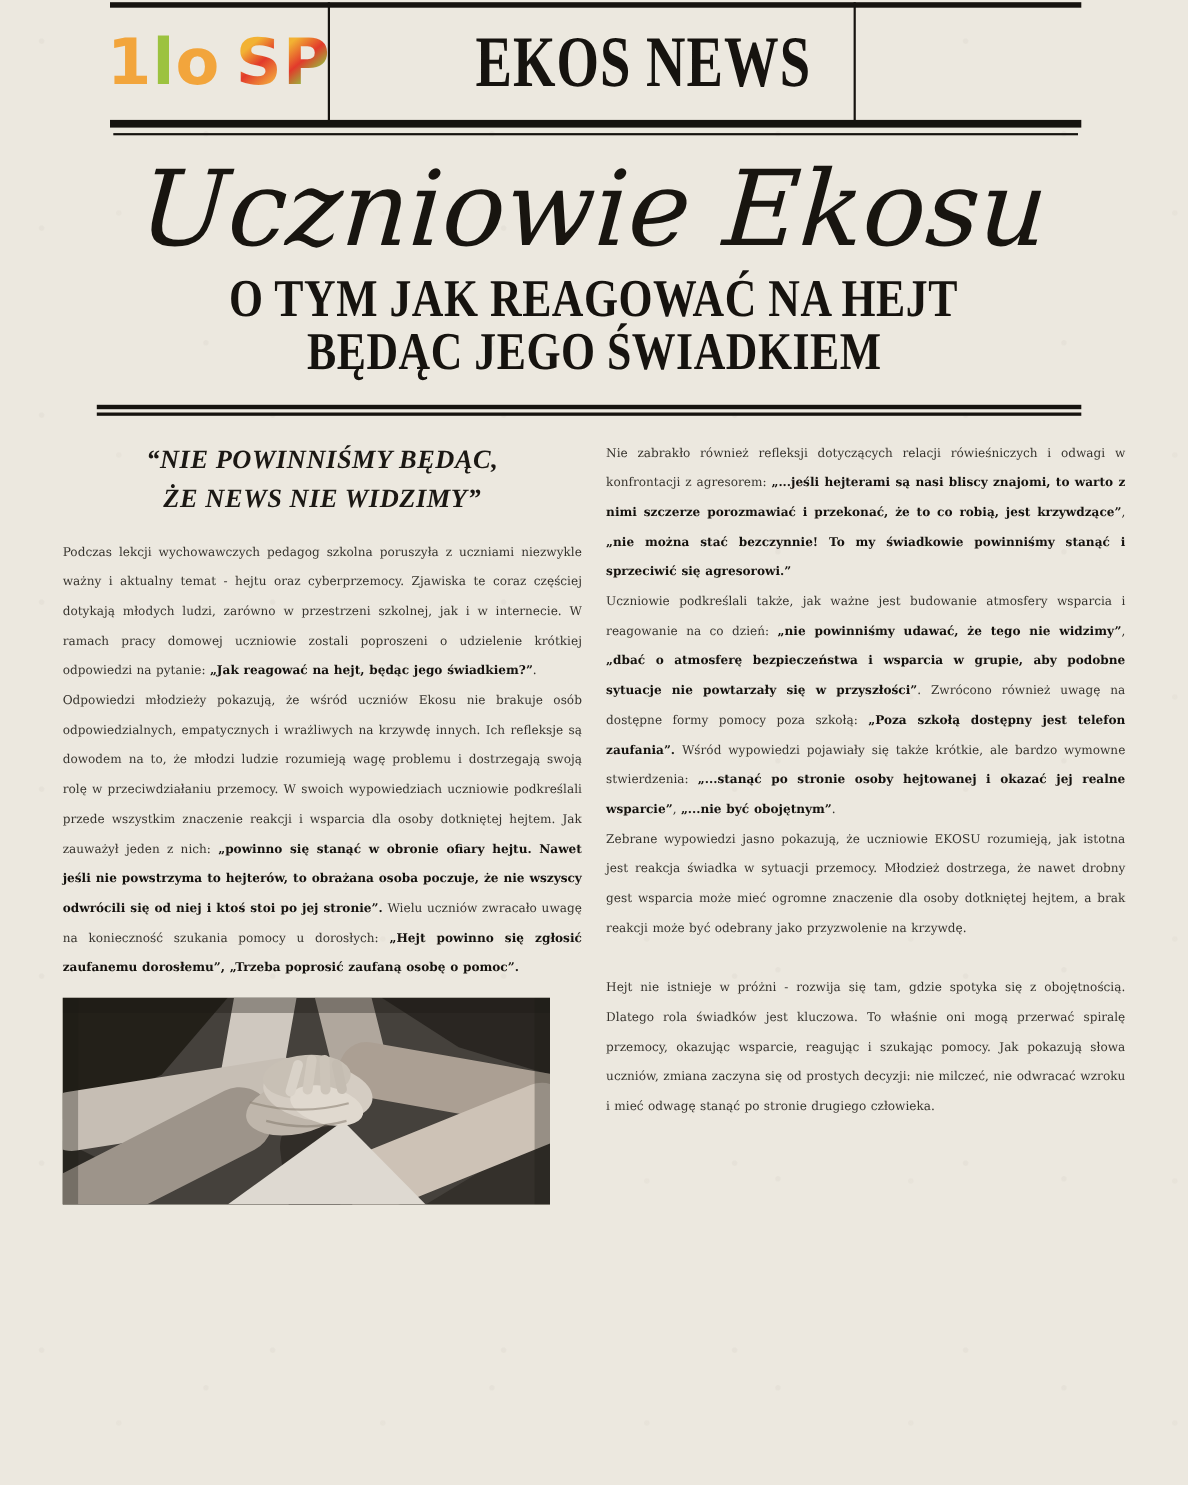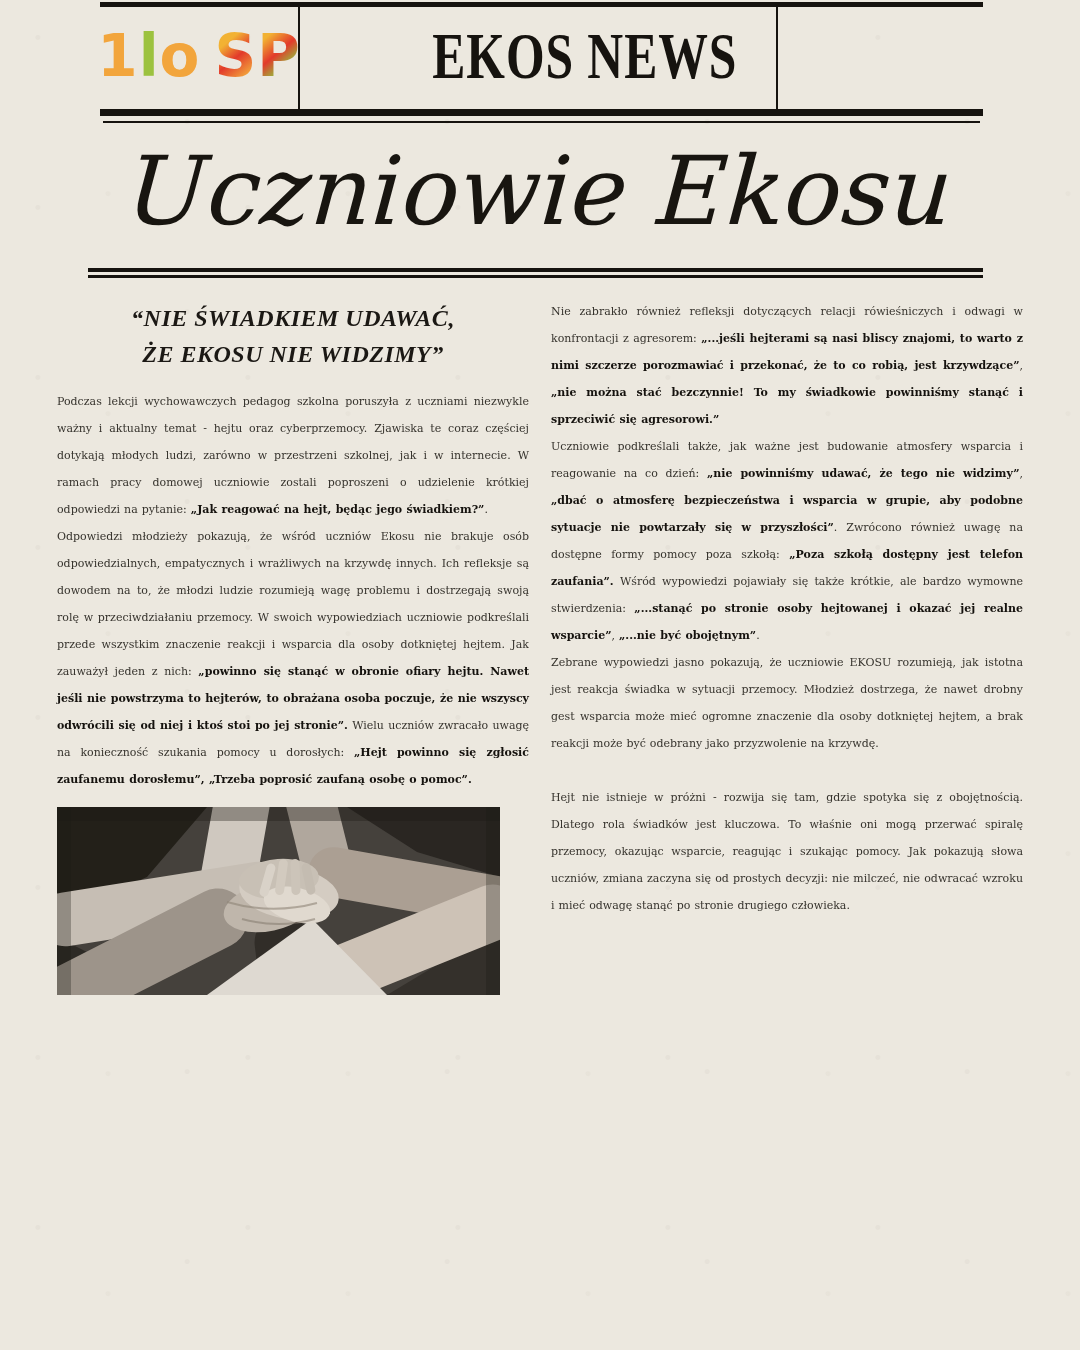--- a/index.html
+++ b/index.html
@@ -103,29 +103,33 @@
       </div>
     <h1 class="paper-title">
         <span class="stretch">EKOS NEWS</span>
       </h1>
     <div class="rule ink thick-rule"></div>
     <div class="rule ink thin-rule"></div>
   </header>
 
   <div class="headline-script">Uczniowie Ekosu</div>
 
+  <h2 class="headline-sub">
+    <span class="stretch">O TYM JAK REAGOWAĆ NA HEJT</span><br>
+    <span class="stretch">BĘDĄC JEGO ŚWIADKIEM</span>
+  </h2>
 
   <div class="double-rule"></div>
 
   <main class="columns">
 
     <section class="col">
       <h3 class="quote-head">
-        <span>“NIE ŚWIADKIEM UDAWAĆ,</span><br>
-        <span>ŻE EKOSU NIE WIDZIMY”</span>
+        <span>“NIE POWINNIŚMY BĘDĄC,</span><br>
+        <span>ŻE NEWS NIE WIDZIMY”</span>
       </h3>
       <p class="body"><span>Podczas lekcji wychowawczych pedagog szkolna poruszyła z uczniami niezwykle ważny i aktualny temat - hejtu oraz cyberprzemocy. Zjawiska te coraz częściej dotykają młodych ludzi, zarówno w przestrzeni szkolnej, jak i w internecie. W ramach pracy domowej uczniowie zostali poproszeni o udzielenie krótkiej odpowiedzi na pytanie: </span><span class="b">„Jak reagować na hejt, będąc jego świadkiem?”</span><span>.</span></p>
       <p class="body"><span>Odpowiedzi młodzieży pokazują, że wśród uczniów Ekosu nie brakuje osób odpowiedzialnych, empatycznych i wrażliwych na krzywdę innych. Ich refleksje są dowodem na to, że młodzi ludzie rozumieją wagę problemu i dostrzegają swoją rolę w przeciwdziałaniu przemocy. W swoich wypowiedziach uczniowie podkreślali przede wszystkim znaczenie reakcji i wsparcia dla osoby dotkniętej hejtem. Jak zauważył jeden z nich: </span><span class="b">„powinno się stanąć w obronie ofiary hejtu. Nawet jeśli nie powstrzyma to hejterów, to obrażana osoba poczuje, że nie wszyscy odwrócili się od niej i ktoś stoi po jej stronie”.</span><span> Wielu uczniów zwracało uwagę na konieczność szukania pomocy u dorosłych: </span><span class="b">„Hejt powinno się zgłosić zaufanemu dorosłemu”, „Trzeba poprosić zaufaną osobę o pomoc”.</span></p>
 
       <figure class="photo" title="black and white photo of many hands stacked together in a circle">
         <svg width="443" height="188" viewBox="0 0 443 188" xmlns="http://www.w3.org/2000/svg">
           <rect x="0" y="0" width="443" height="188" fill="#45413c"></rect>
 
           <polygon points="0,0 150,0 90,70 0,110" fill="#232019"></polygon>
           <polygon points="290,0 443,0 443,70 360,45" fill="#2a2622"></polygon>

